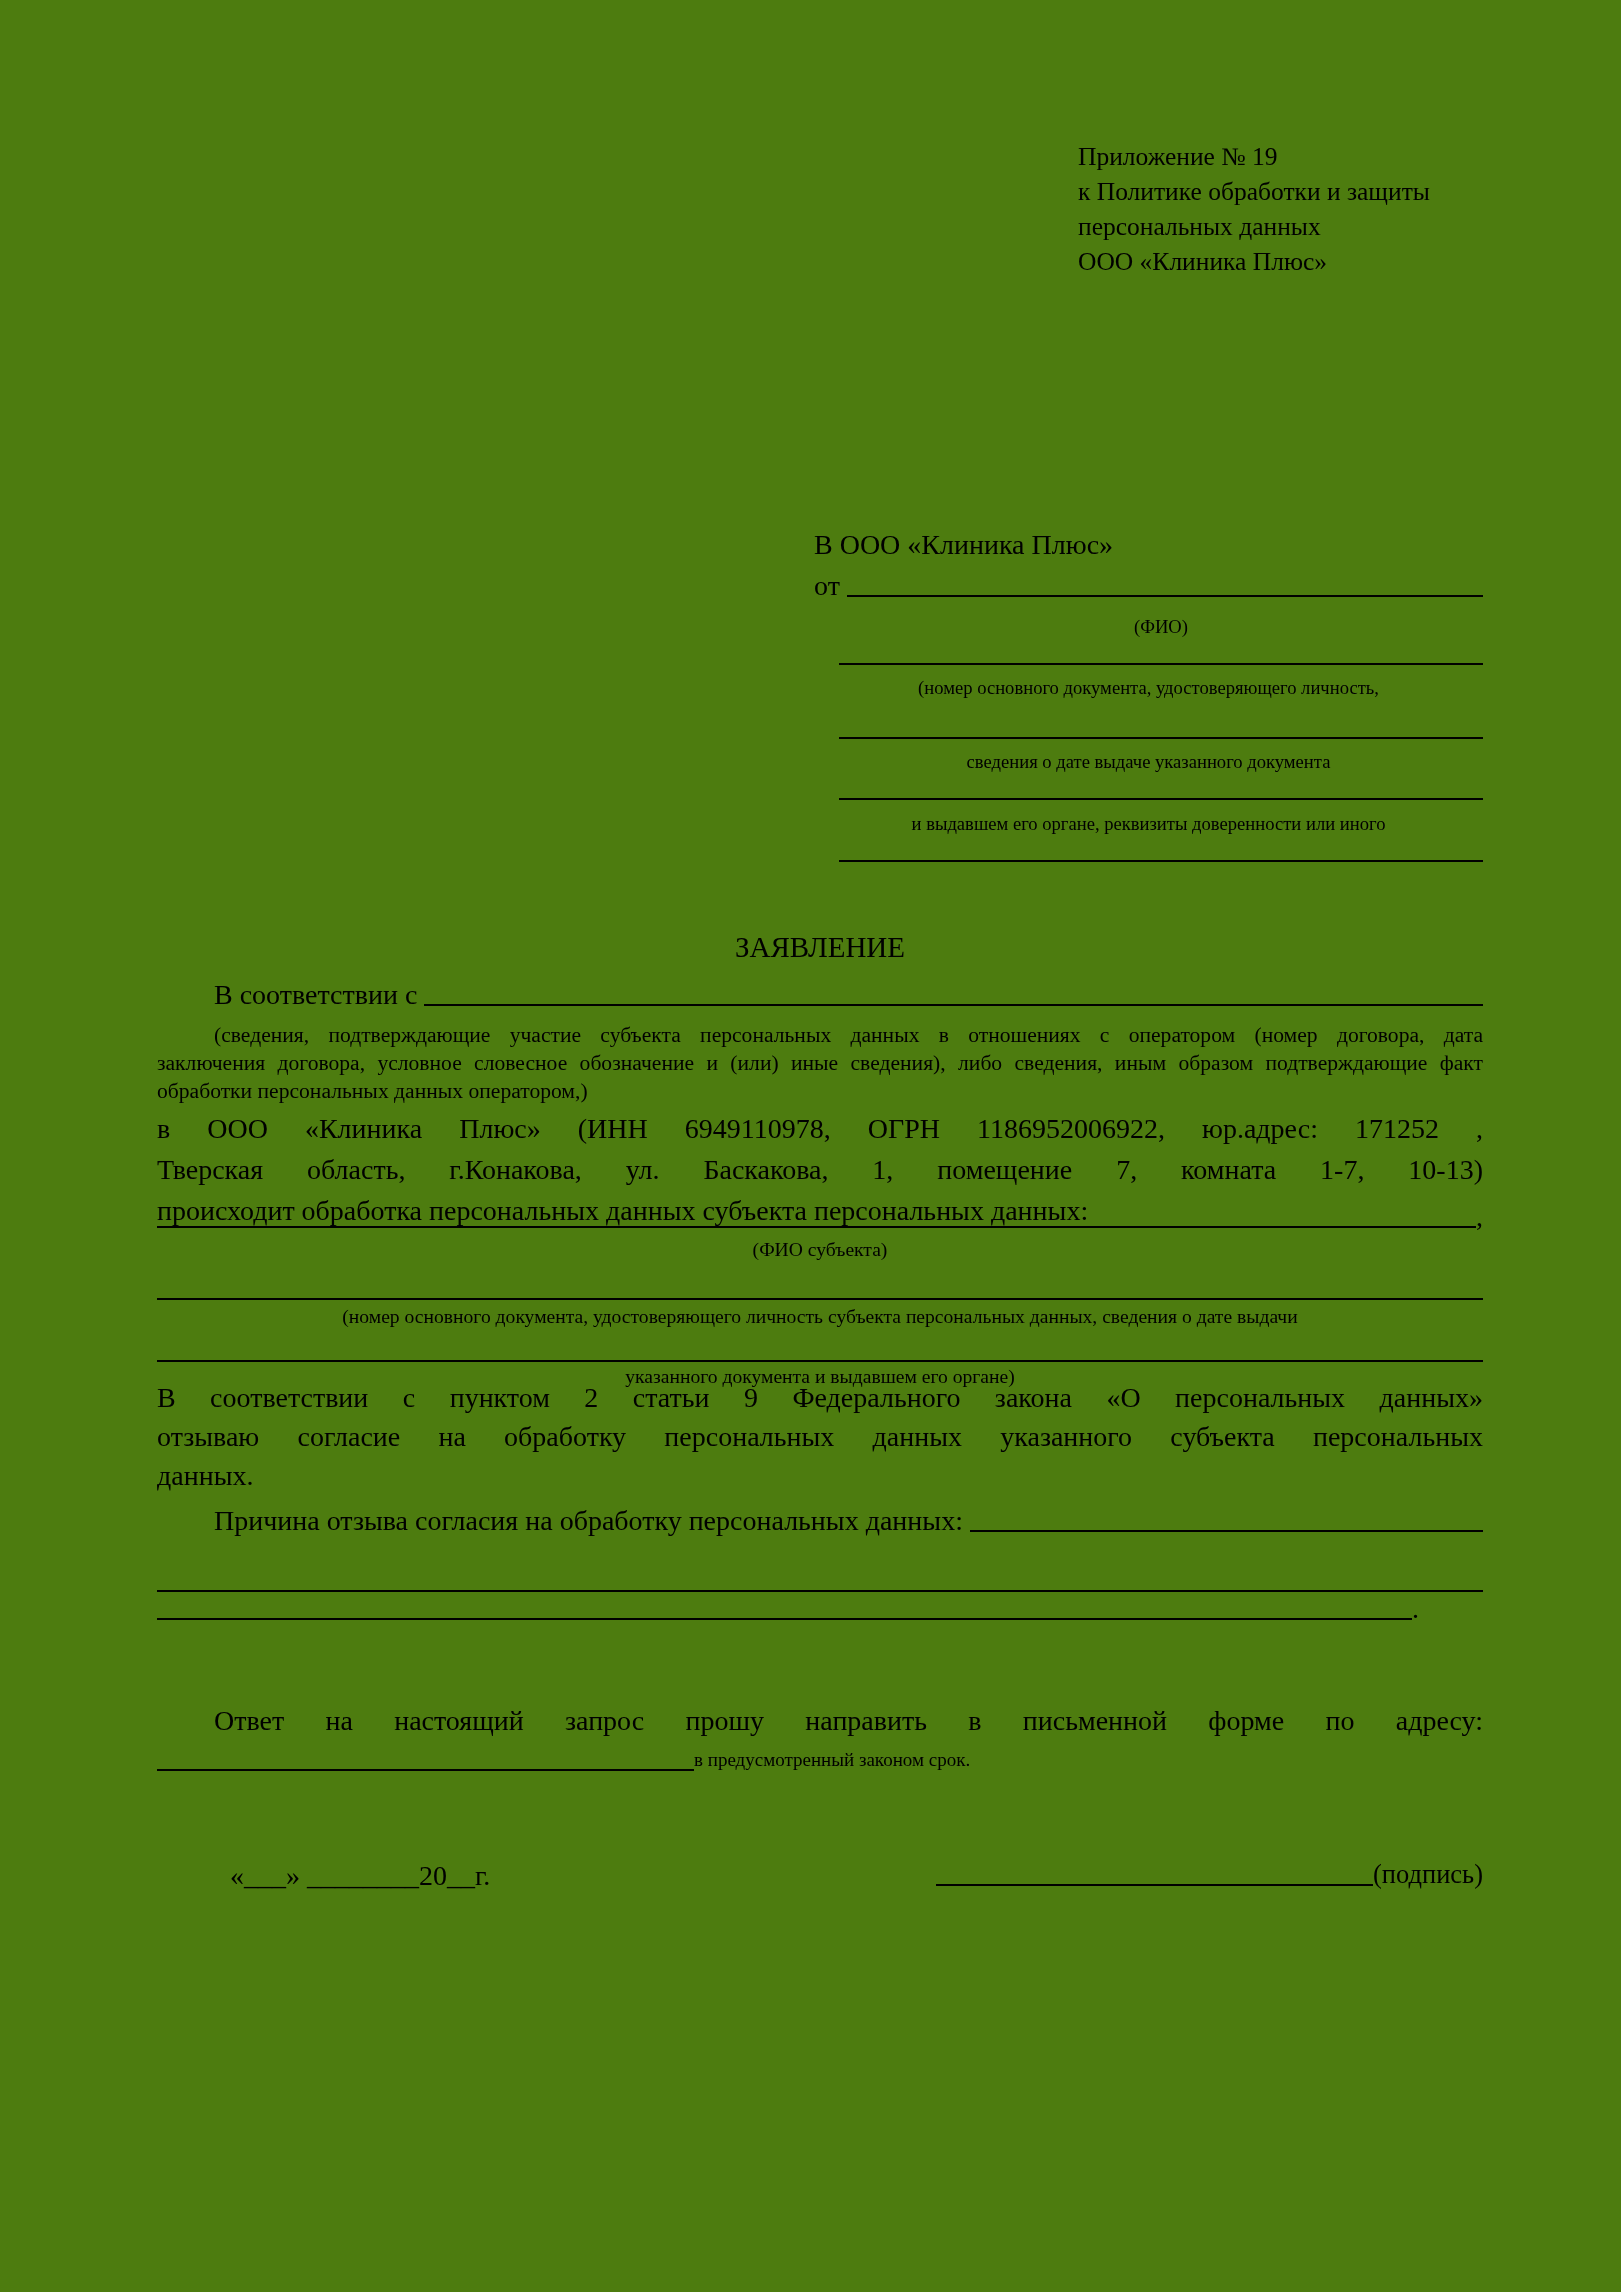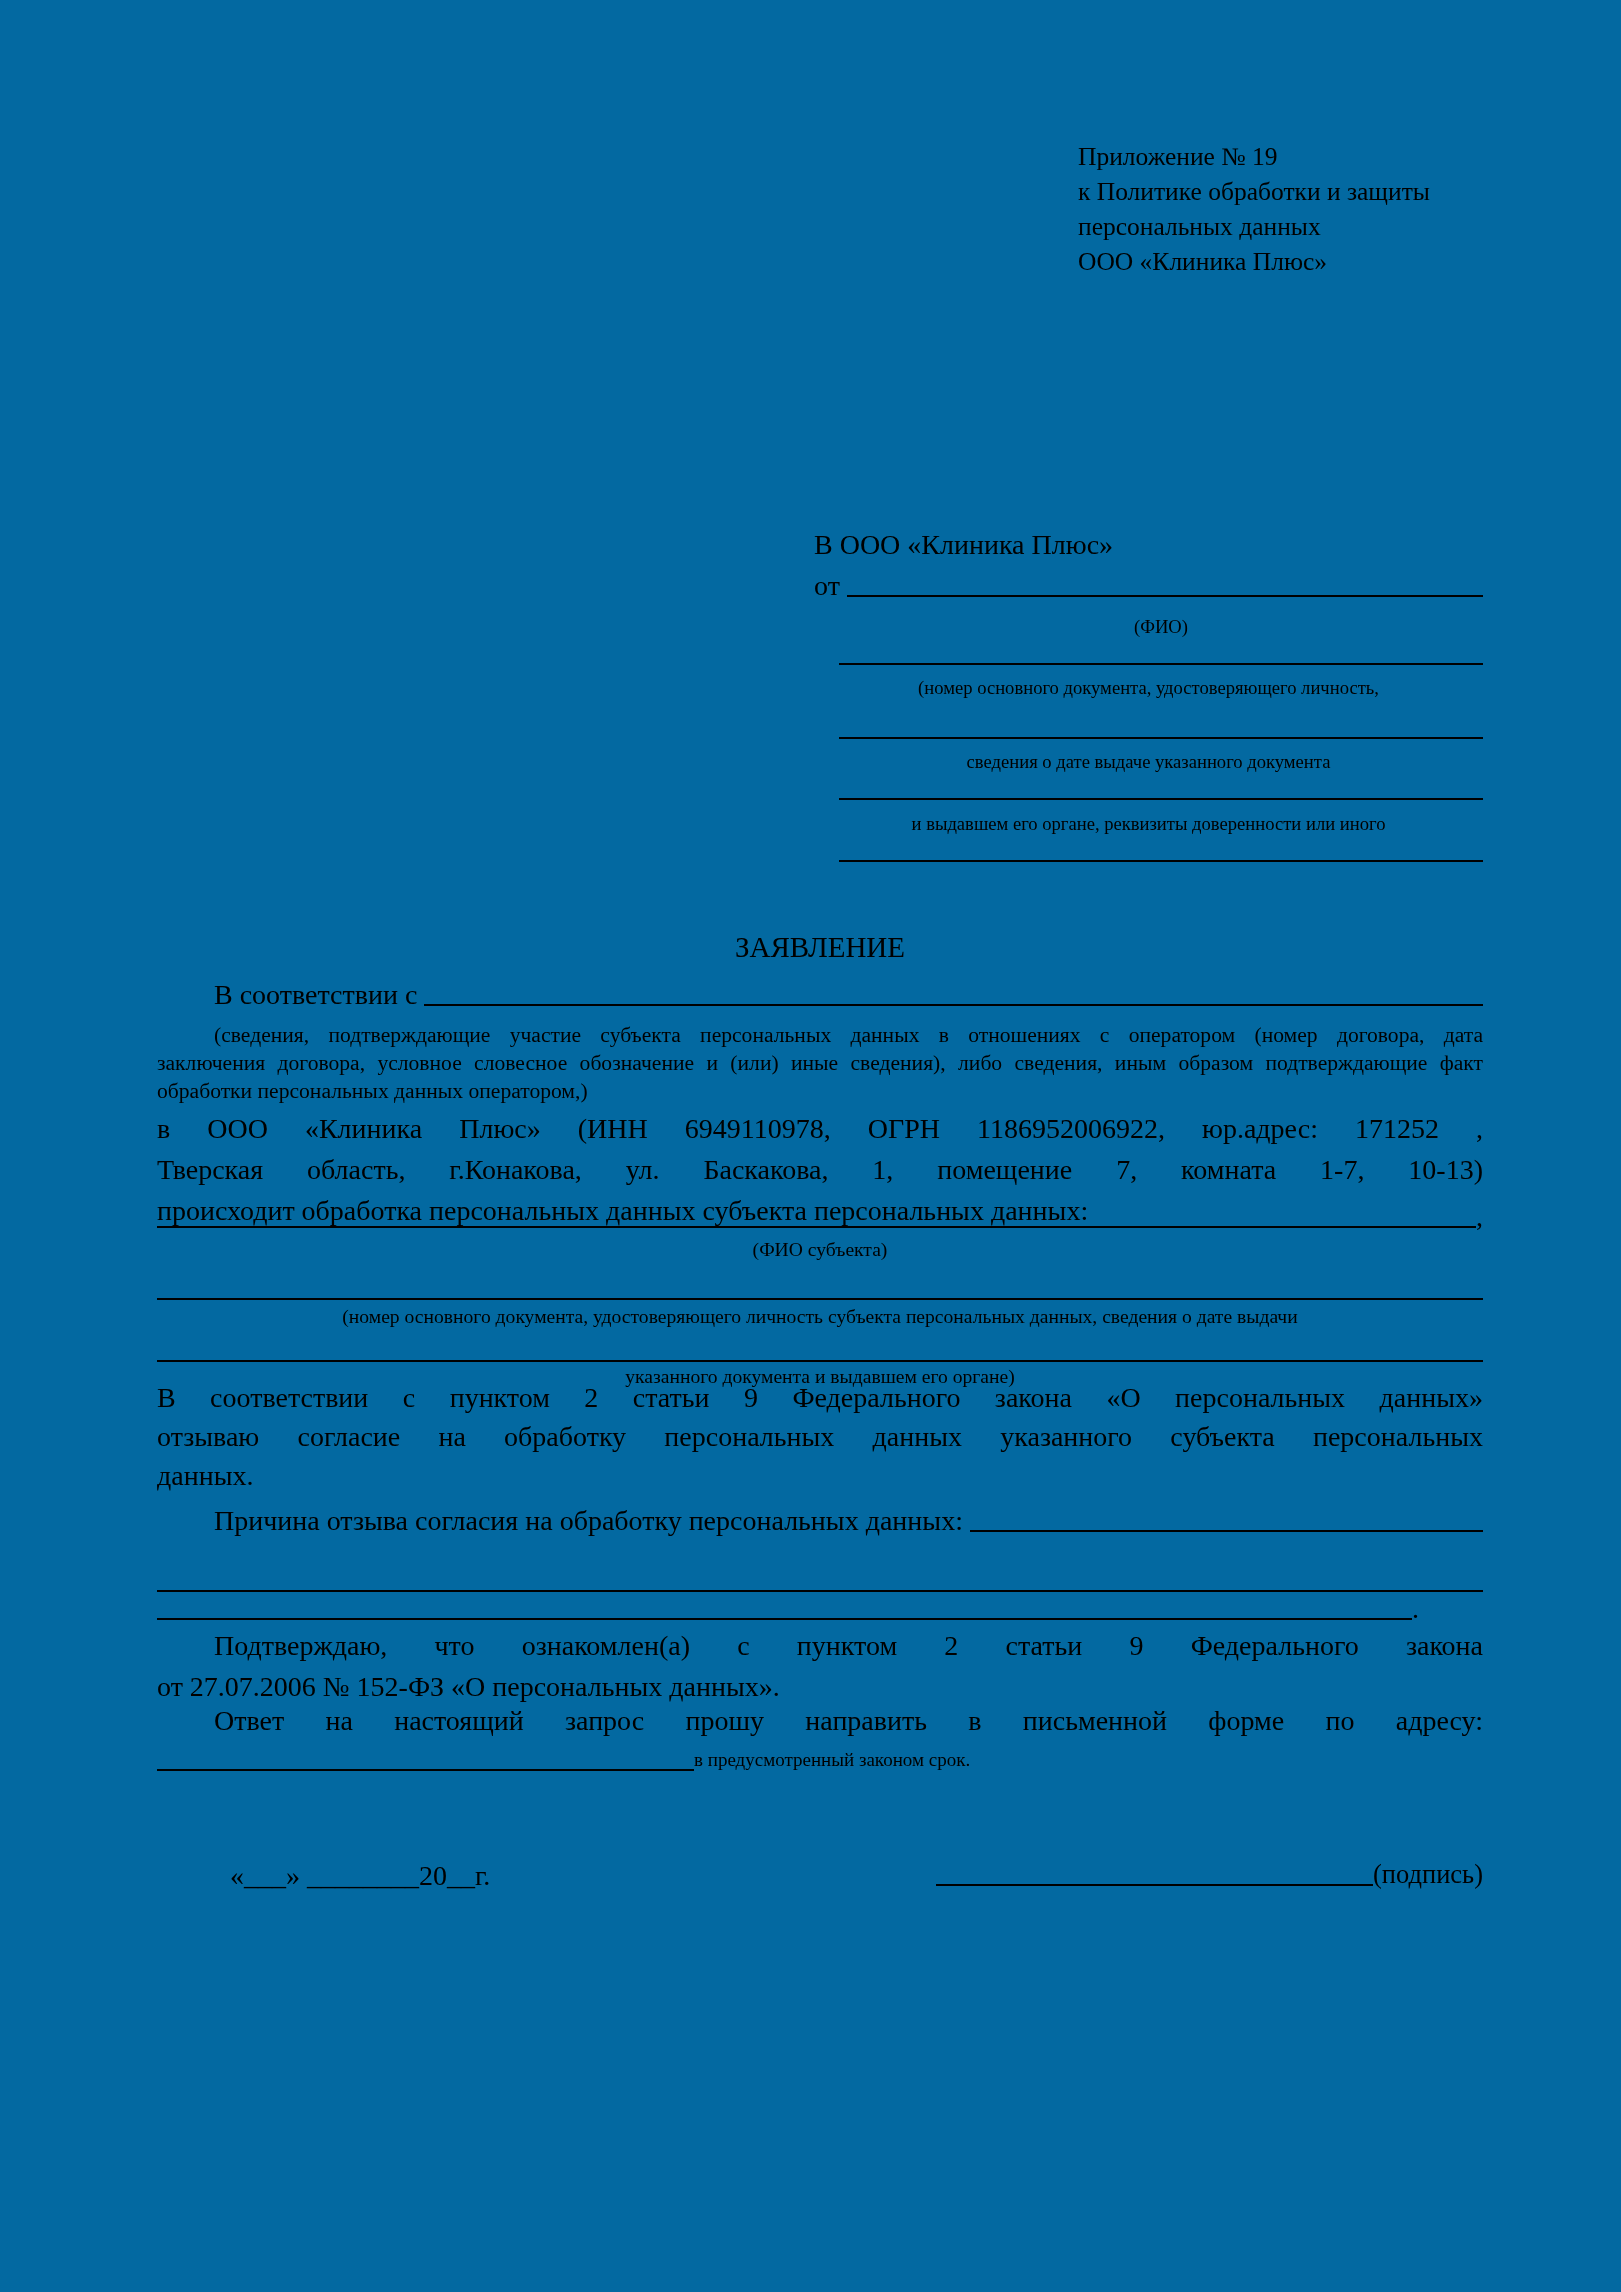--- a/index.html
+++ b/index.html
@@ -1,17 +1,17 @@
 <!DOCTYPE html>
 <html><head>
 <meta charset="utf-8">
 <style>
   html,body{margin:0;padding:0;background:#ffffff;}
   body{width:1621px;height:2293px;font-family:"Liberation Serif", "DejaVu Serif", serif;color:#000;}
-  .page{position:relative;width:1621px;height:2293px;background:#0369a1;overflow:hidden;}
+  .page{position:relative;width:1621px;height:2293px;background:#4d7c0f;overflow:hidden;}
   .abs{position:absolute;}
 
   .hdr{left:1078px;top:139px;font-size:25.5px;line-height:35px;text-align:left;}
 
   .title{left:157px;top:392px;width:1326px;text-align:center;font-weight:bold;font-size:36px;line-height:46px;letter-spacing:0.5px;}
   .addr-to{left:814px;top:529px;font-size:28px;}
   .row{display:flex;align-items:flex-end;}
   .row .lbl{white-space:nowrap;line-height:33px;}
   .fill{flex:1 1 auto;border-bottom:2px solid #000;margin-bottom:4.9px;}
   .blank{border-bottom:2px solid #000;}
@@ -137,24 +137,20 @@
     <div class="fill"></div>
   </div>
 
   <div class="abs blank b7"></div>
 
   <div class="abs row period-row">
     <div class="pl"></div>
     <span class="lbl">.</span>
   </div>
 
-  <div class="abs para cf">
-    <div class="jl ind">Подтверждаю, что ознакомлен(а) с пунктом 2 статьи 9 Федерального закона</div>
-    <div>от 27.07.2006 № 152-ФЗ «О персональных данных».</div>
-  </div>
 
   <div class="abs jl ind reply1">Ответ на настоящий запрос прошу направить в письменной форме по адресу:</div>
   <div class="abs row reply2">
     <div class="ul2"></div>
     <span class="lbl">в предусмотренный законом срок.</span>
   </div>
 
   <div class="abs footer-date">«___» ________20__г.</div>
   <div class="abs row footer-sig">
     <div class="fill"></div>

